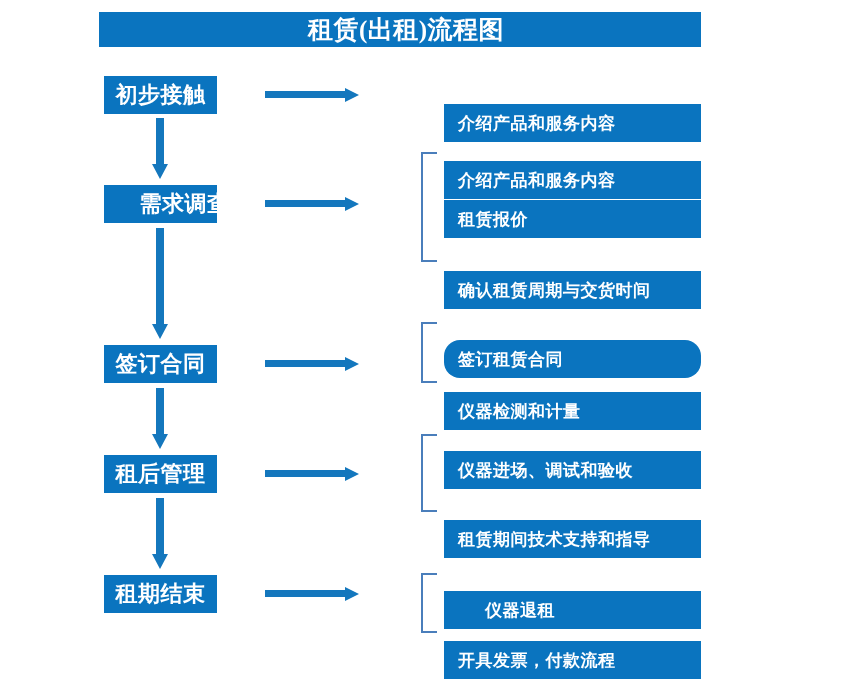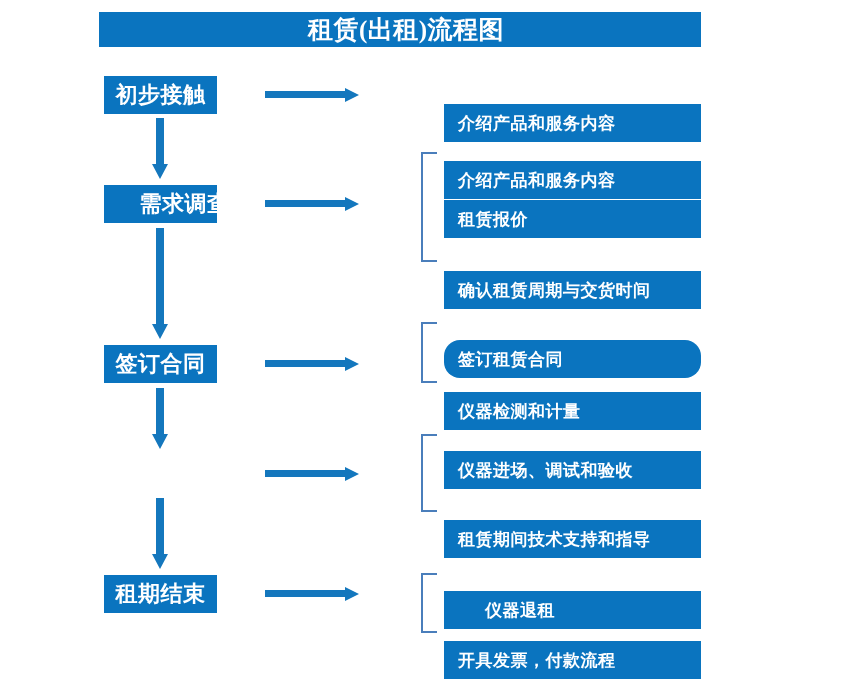--- a/index.html
+++ b/index.html
@@ -74,20 +74,21 @@
 </head>
 <body>
 
 <div id="flow-canvas">
 
   <div class="box title-bar">租赁(出租)流程图</div>
 
   <div class="box stage-box" style="left:104px; top:76px;">初步接触</div>
   <div class="box stage-box" style="left:104px; top:185px;padding-left:48px;">需求调查</div>
   <div class="box stage-box" style="left:104px; top:345px;">签订合同</div>
+  <div class="box stage-box" style="left:104px; top:455px;">租后管理</div>
   <div class="box stage-box" style="left:104px; top:575px;">租期结束</div>
 
   <div class="arrow-v" style="left:150px; top:118px; height:62px;">
     <svg width="20" height="62" viewBox="0 0 20 62">
       <rect x="6" y="0" width="8" height="48" fill="#1477bd"></rect>
       <polygon points="2,46 18,46 10,61" fill="#1477bd"></polygon>
     </svg>
   </div>
   <div class="arrow-v" style="left:150px; top:228px; height:112px;">
     <svg width="20" height="112" viewBox="0 0 20 112">

